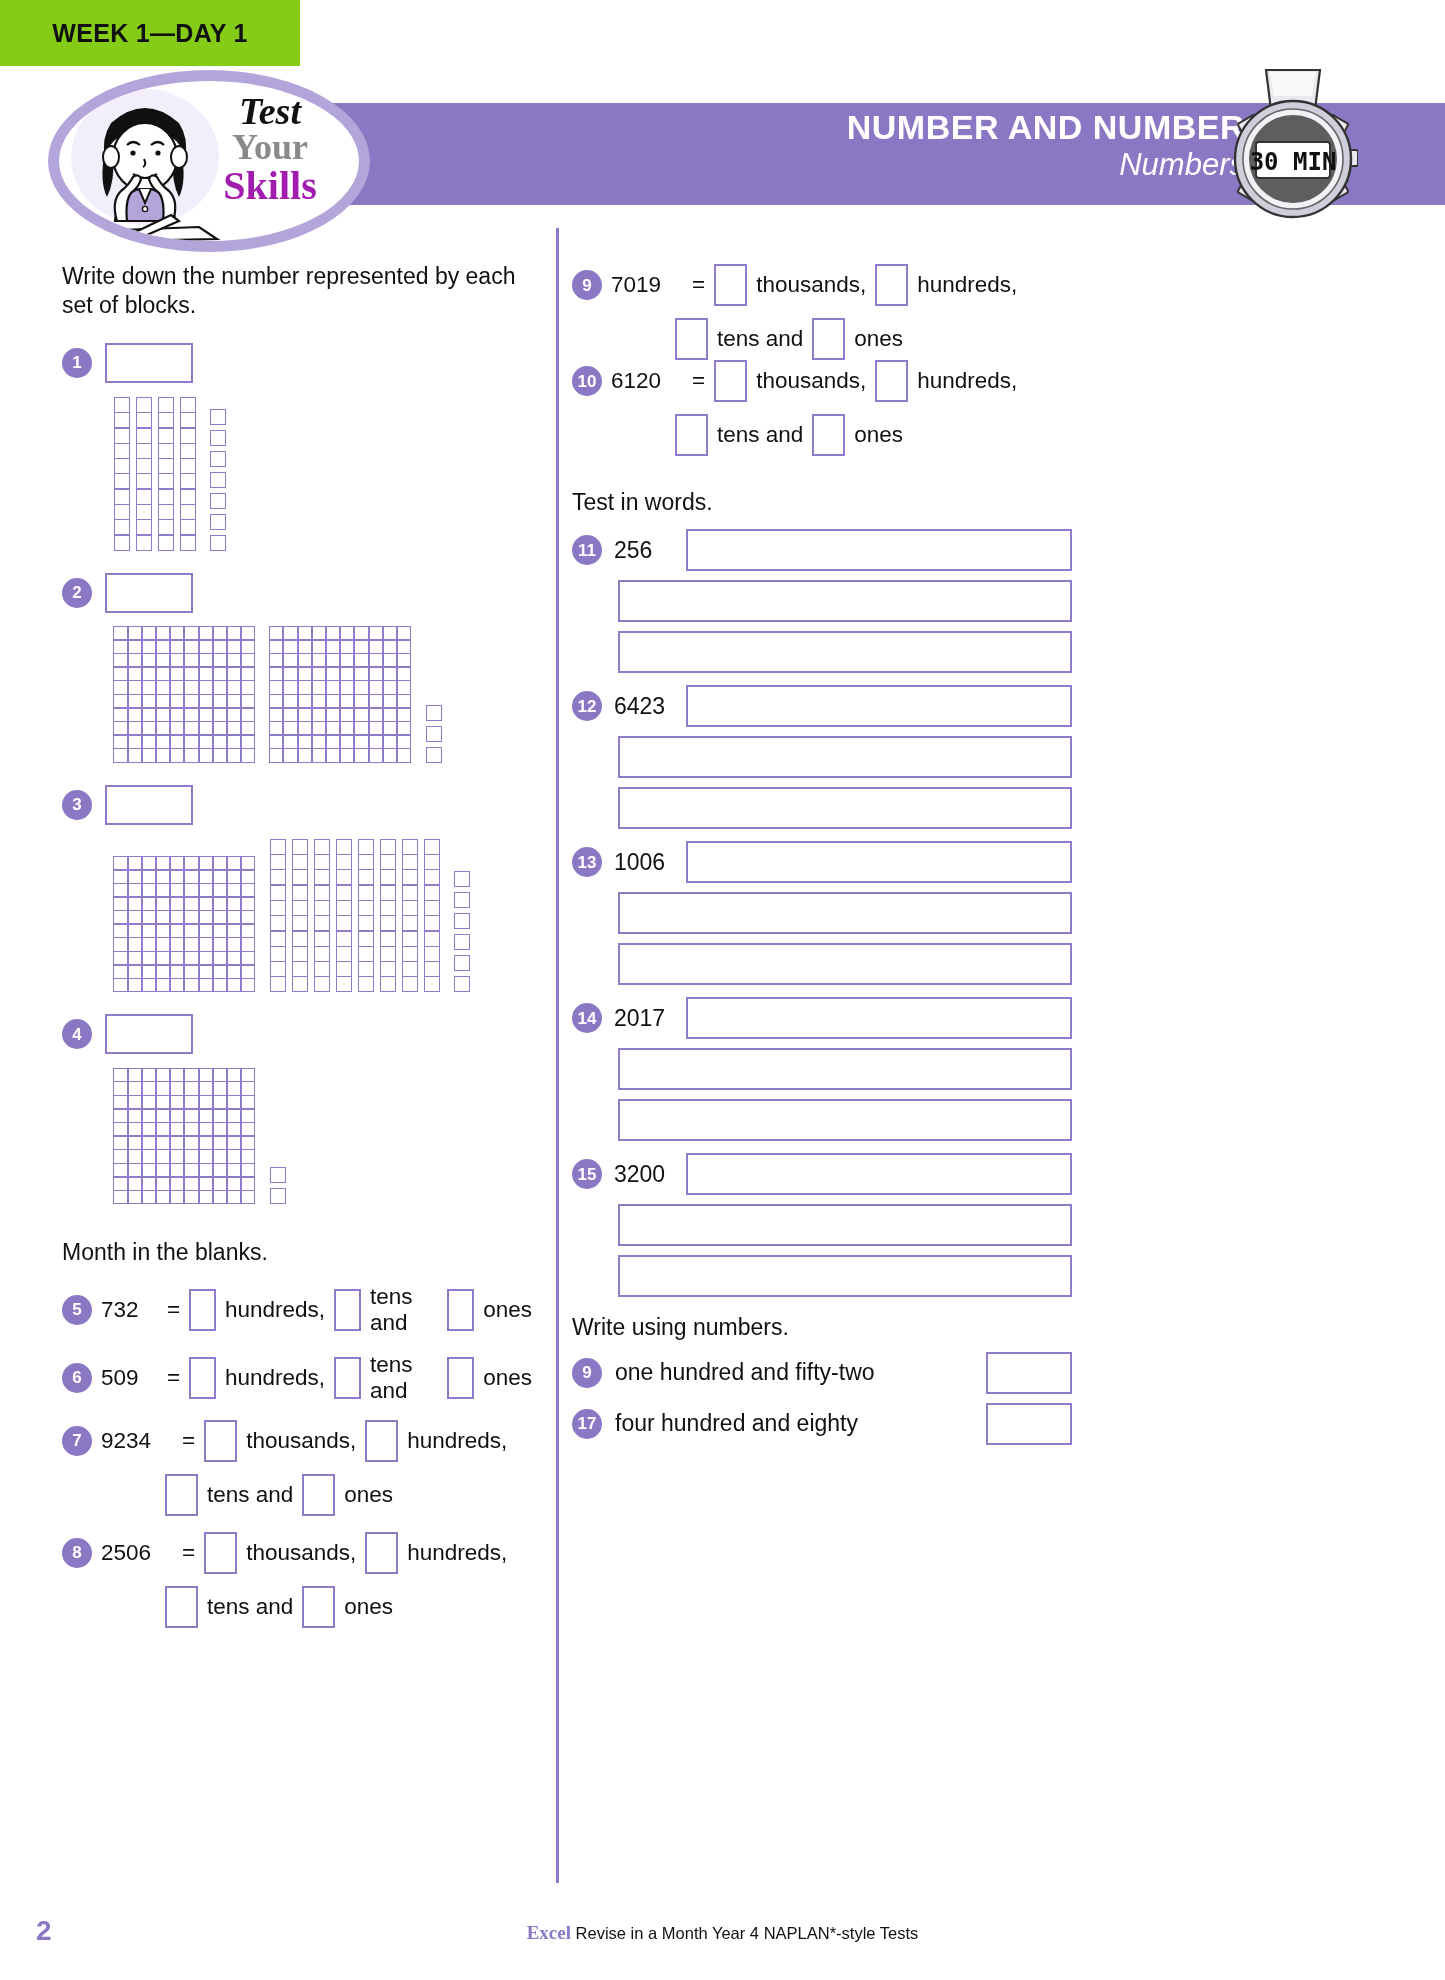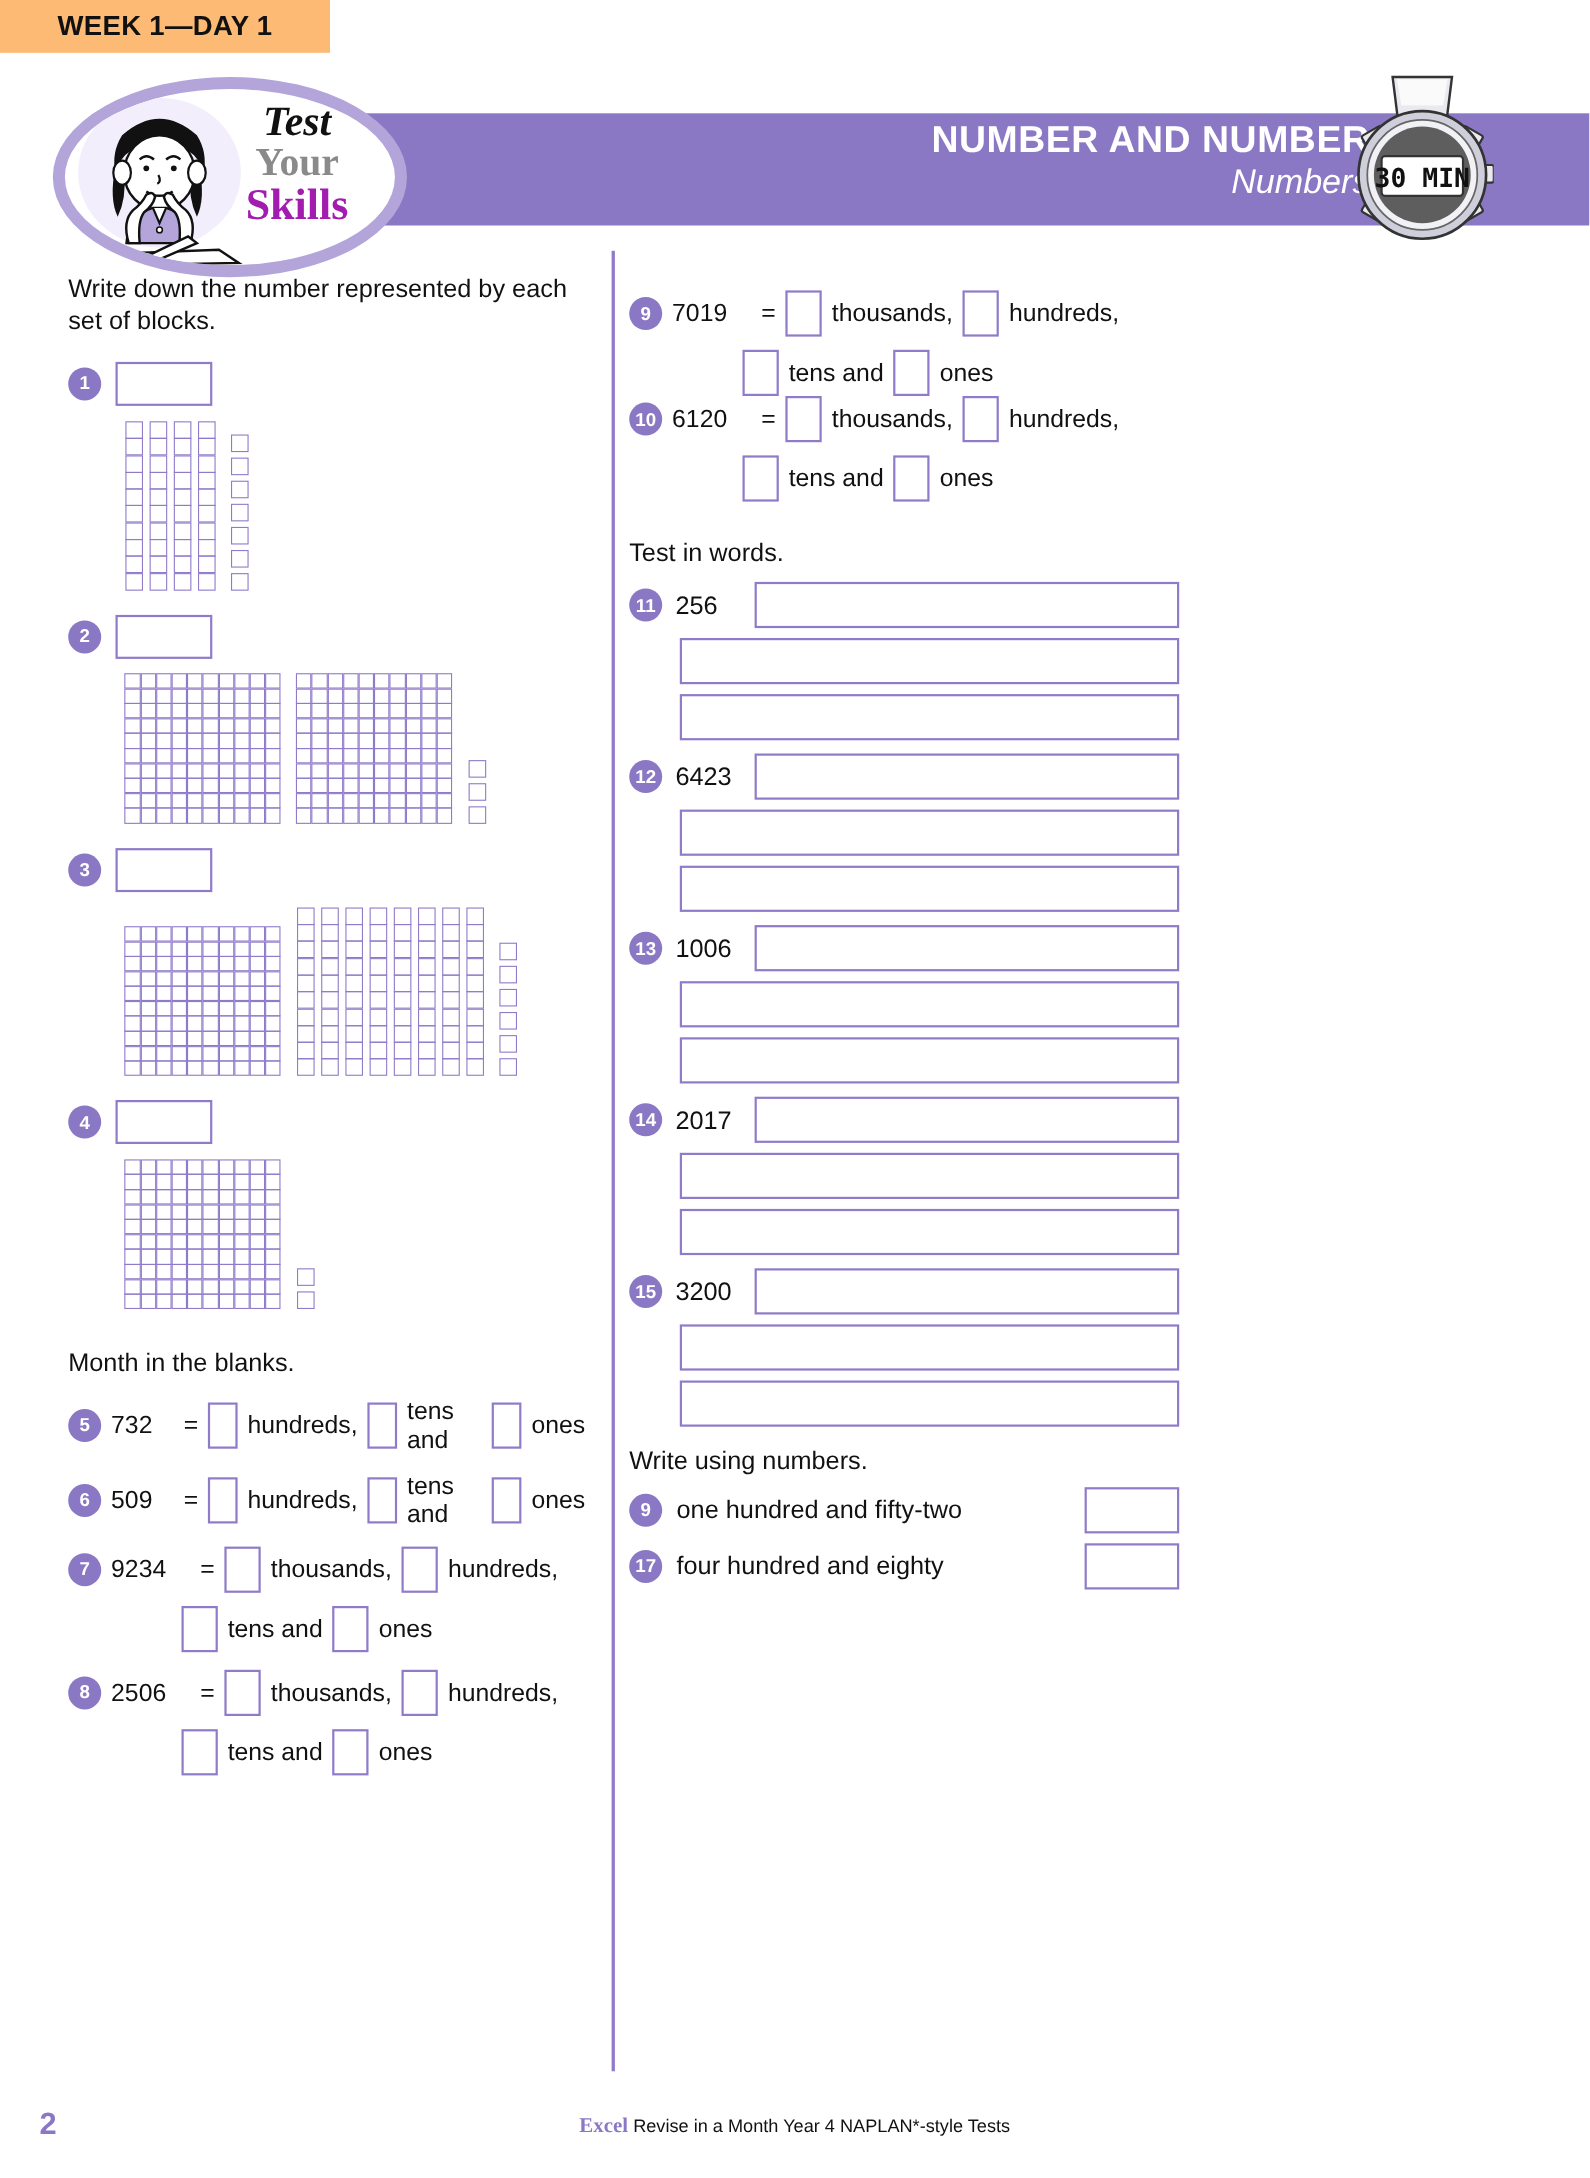--- a/index.html
+++ b/index.html
@@ -15,22 +15,22 @@
   :root{
     --purple:#8b78c4;
     --purple-dark:#7a66b8;
     --purple-light:#b3a5da;
     --purple-pale:#e7e0f4;
     --line:#8f7bc9;
   }
 
   
   .week-tab{
-    position:absolute;left:0;top:0;width:300px;height:48px;
-    background:#fdba74;
+    position:absolute;left:0;top:0;width:300px;height:66px;
+    background:#84cc16;
     display:flex;align-items:center;justify-content:center;
   }
   .week-tab span{
     font-weight:bold;font-size:25px;letter-spacing:.3px;color:#111;
   }
 
   
   .banner{
     position:absolute;left:330px;top:103px;width:1115px;height:102px;
     background:var(--purple);
@@ -67,21 +67,21 @@
   
   .watch{
     position:absolute;left:1228px;top:62px;width:130px;height:175px;z-index:9;
   }
 
   
   .divider{
     position:absolute;left:556px;top:228px;width:3px;height:1655px;
     background:var(--line);
   }
-  .col-l{position:absolute;left:62px;top:248px;width:470px;}
+  .col-l{position:absolute;left:62px;top:262px;width:470px;}
   .col-r{position:absolute;left:572px;top:248px;width:500px;}
 
   .instr{font-size:23px;line-height:1.28;margin:0 0 6px 0;color:#111;}
 
   
   .qnum{
     display:inline-flex;align-items:center;justify-content:center;
     width:30px;height:30px;border-radius:50%;
     background:var(--purple);color:#fff;
     font-size:17px;font-weight:bold;flex:none;

